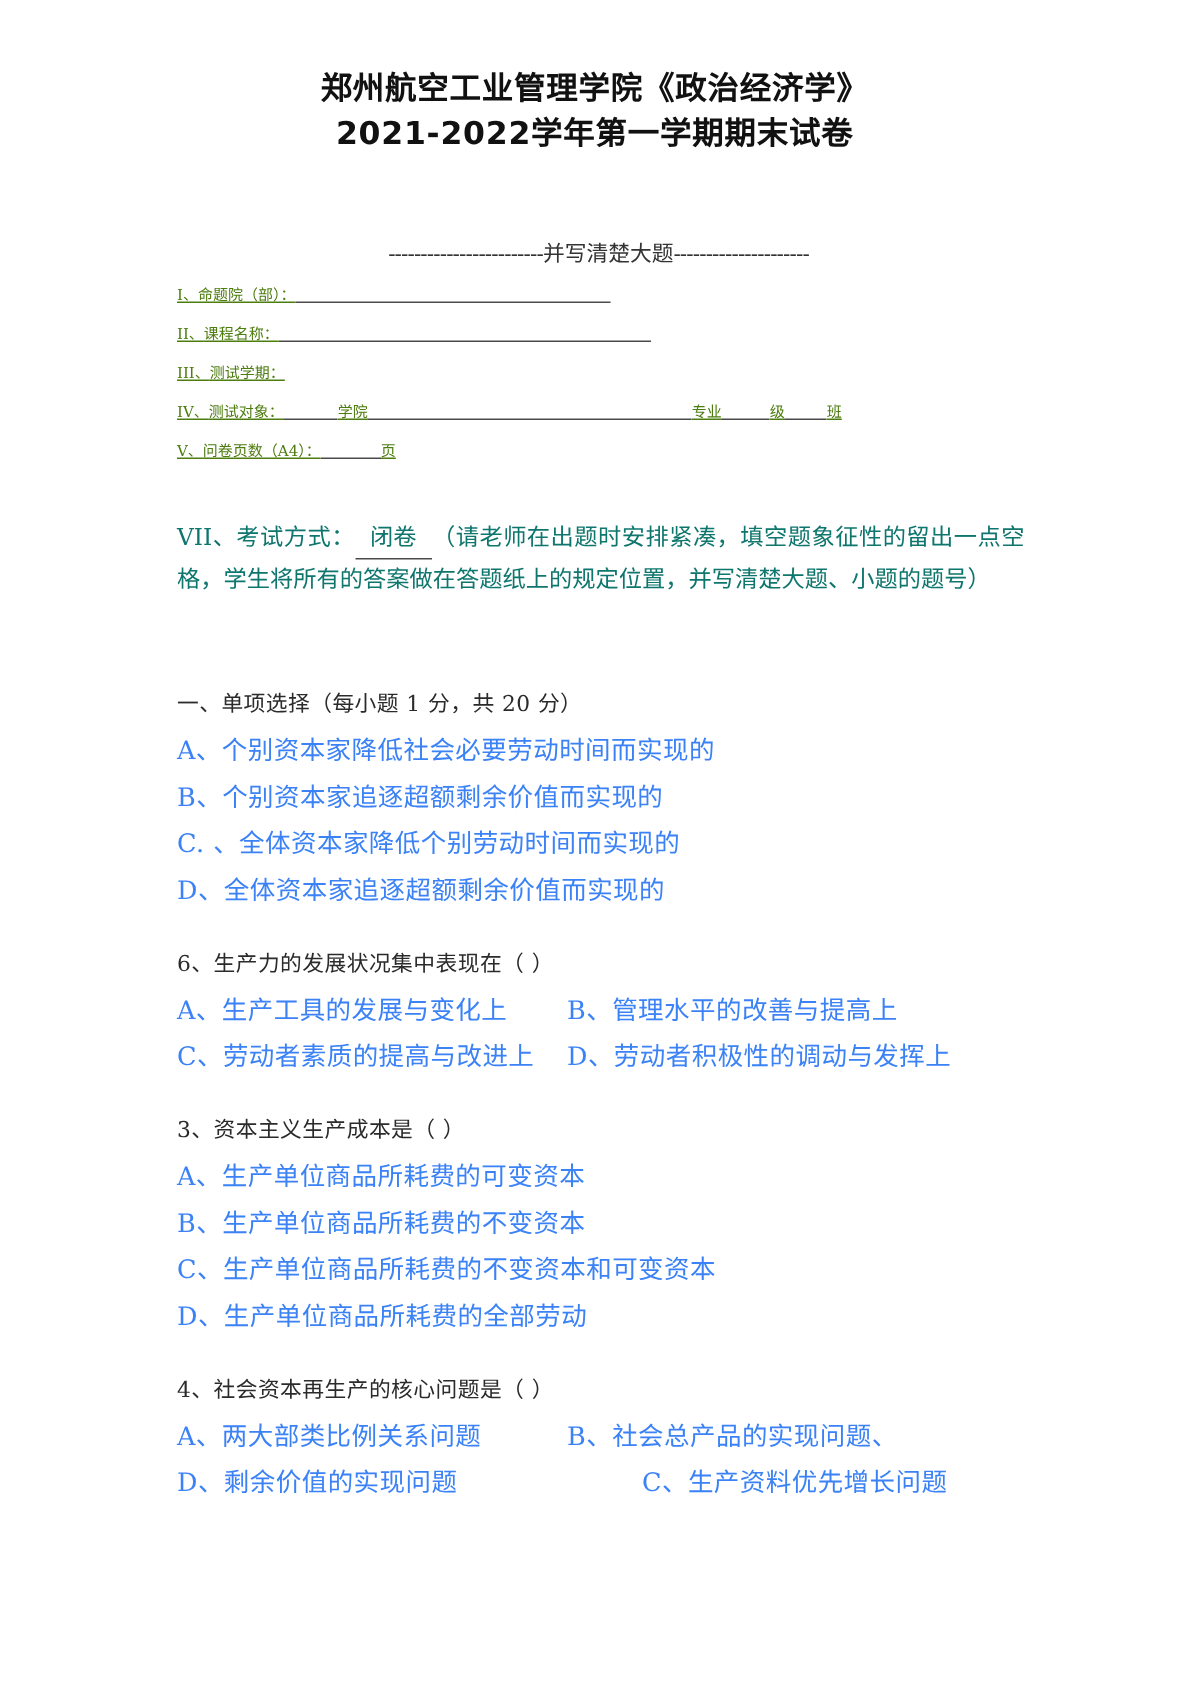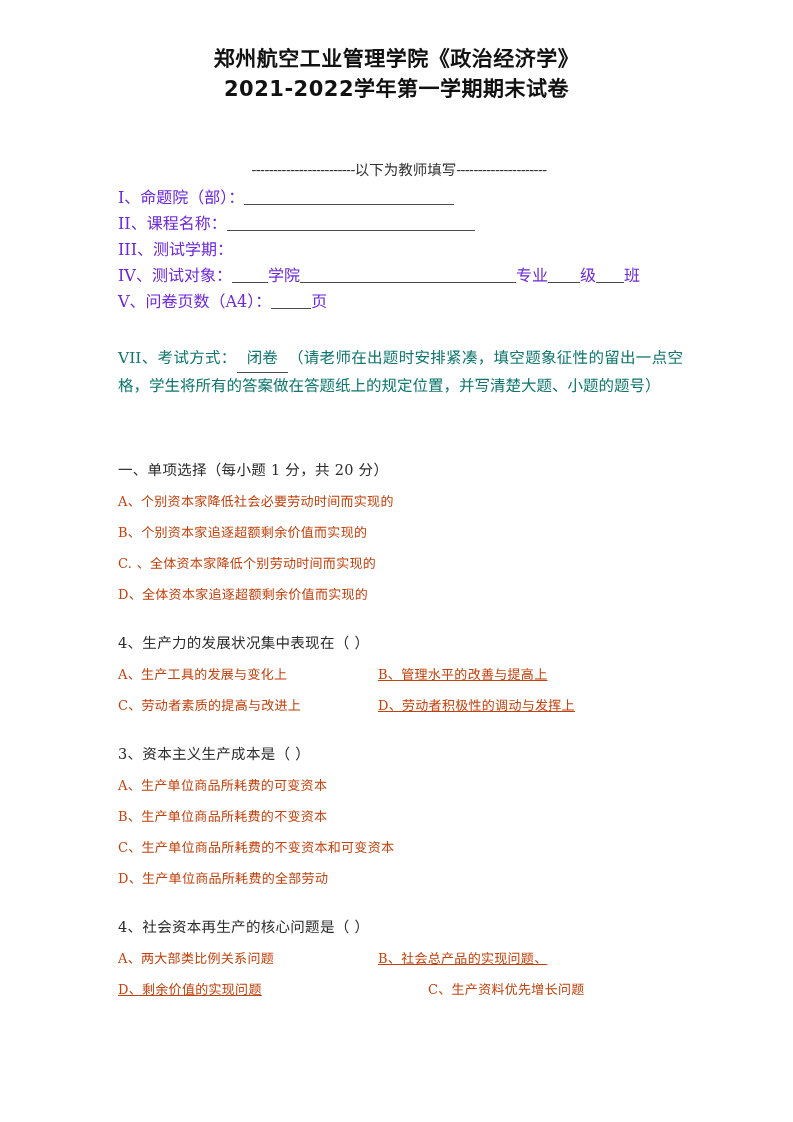--- a/index.html
+++ b/index.html
@@ -59,25 +59,26 @@
     letter-spacing: -0.6px;
   }
 
   .fields {
     position: absolute;
     left: 118px;
     top: 185px;
     width: 570px;
   }
   .field-row {
-    font-size: 16px;
+    font-size: 10px;
     line-height: 26px;
     height: 26px;
     white-space: nowrap;
-    color: #6d28d9;
+    color: #4d7c0f;
+    text-decoration: underline;
   }
   .rn {
     font-family: "DejaVu Serif", "Liberation Serif", serif;
   }
   .blank {
     display: inline-block;
     border-bottom: 1px solid #4a4a4a;
     height: 15px;
     vertical-align: -2px;
   }
@@ -121,47 +122,47 @@
     letter-spacing: 0.3px;
   }
   .q-stem {
     font-size: 14.5px;
     line-height: 31px;
     color: #2b2b2b;
     letter-spacing: 0.3px;
     white-space: nowrap;
   }
   .opt {
-    font-size: 13px;
+    font-size: 17px;
     line-height: 31px;
-    color: #c2410c;
+    color: #3b82f6;
     letter-spacing: 0.3px;
     white-space: nowrap;
   }
   .opt-grid {
     display: flex;
     flex-direction: row;
   }
   .opt-grid .col-a { width: 260px; flex: 0 0 260px; }
-  .opt-grid .col-b { flex: 1 1 auto; text-decoration: underline; }
+  .opt-grid .col-b { flex: 1 1 auto; }
   .q-gap { height: 18px; }
   .q-block { }
 </style>
 </head>
 <body>
 
 <div class="page">
 
   <div class="title-block">
     <div class="title-line">郑州航空工业管理学院《政治经济学》</div>
     <div class="title-line">2021-2022学年第一学期期末试卷</div>
   </div>
 
   <div class="teacher-note">
-    <span class="dash">------------------------</span><span>以下为教师填写</span><span class="dash">---------------------</span>
+    <span class="dash">------------------------</span><span>并写清楚大题</span><span class="dash">---------------------</span>
   </div>
 
   <div class="fields">
 
     <div class="field-row">
       <span class="rn">I、</span><span>命题院（部）：</span><span class="blank b-210"></span>
     </div>
 
     <div class="field-row">
       <span class="rn">II、</span><span>课程名称：</span><span class="blank b-248"></span>
@@ -192,21 +193,21 @@
 
     <div class="q-block">
       <div class="opt">A、个别资本家降低社会必要劳动时间而实现的</div>
       <div class="opt">B、个别资本家追逐超额剩余价值而实现的</div>
       <div class="opt">C. 、全体资本家降低个别劳动时间而实现的</div>
       <div class="opt">D、全体资本家追逐超额剩余价值而实现的</div>
     </div>
     <div class="q-gap"></div>
 
     <div class="q-block">
-      <div class="q-stem">4、生产力的发展状况集中表现在（    ）</div>
+      <div class="q-stem">6、生产力的发展状况集中表现在（    ）</div>
       <div class="opt-grid">
         <div class="opt col-a">A、生产工具的发展与变化上</div>
         <div class="opt col-b">B、管理水平的改善与提高上</div>
       </div>
       <div class="opt-grid">
         <div class="opt col-a">C、劳动者素质的提高与改进上</div>
         <div class="opt col-b">D、劳动者积极性的调动与发挥上</div>
       </div>
     </div>
     <div class="q-gap"></div>

